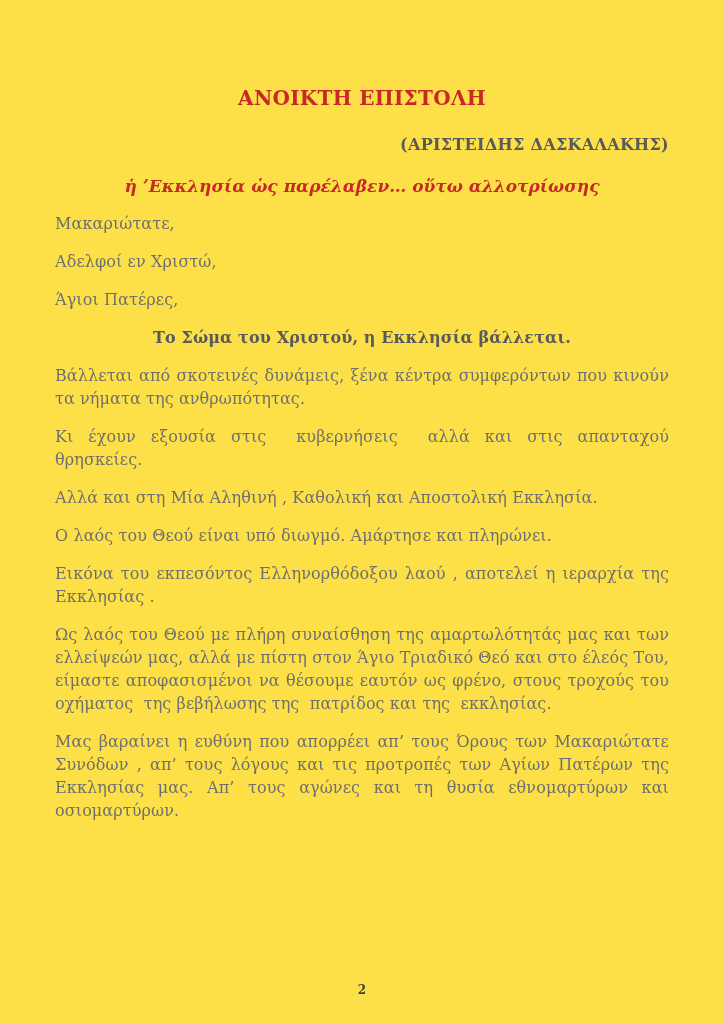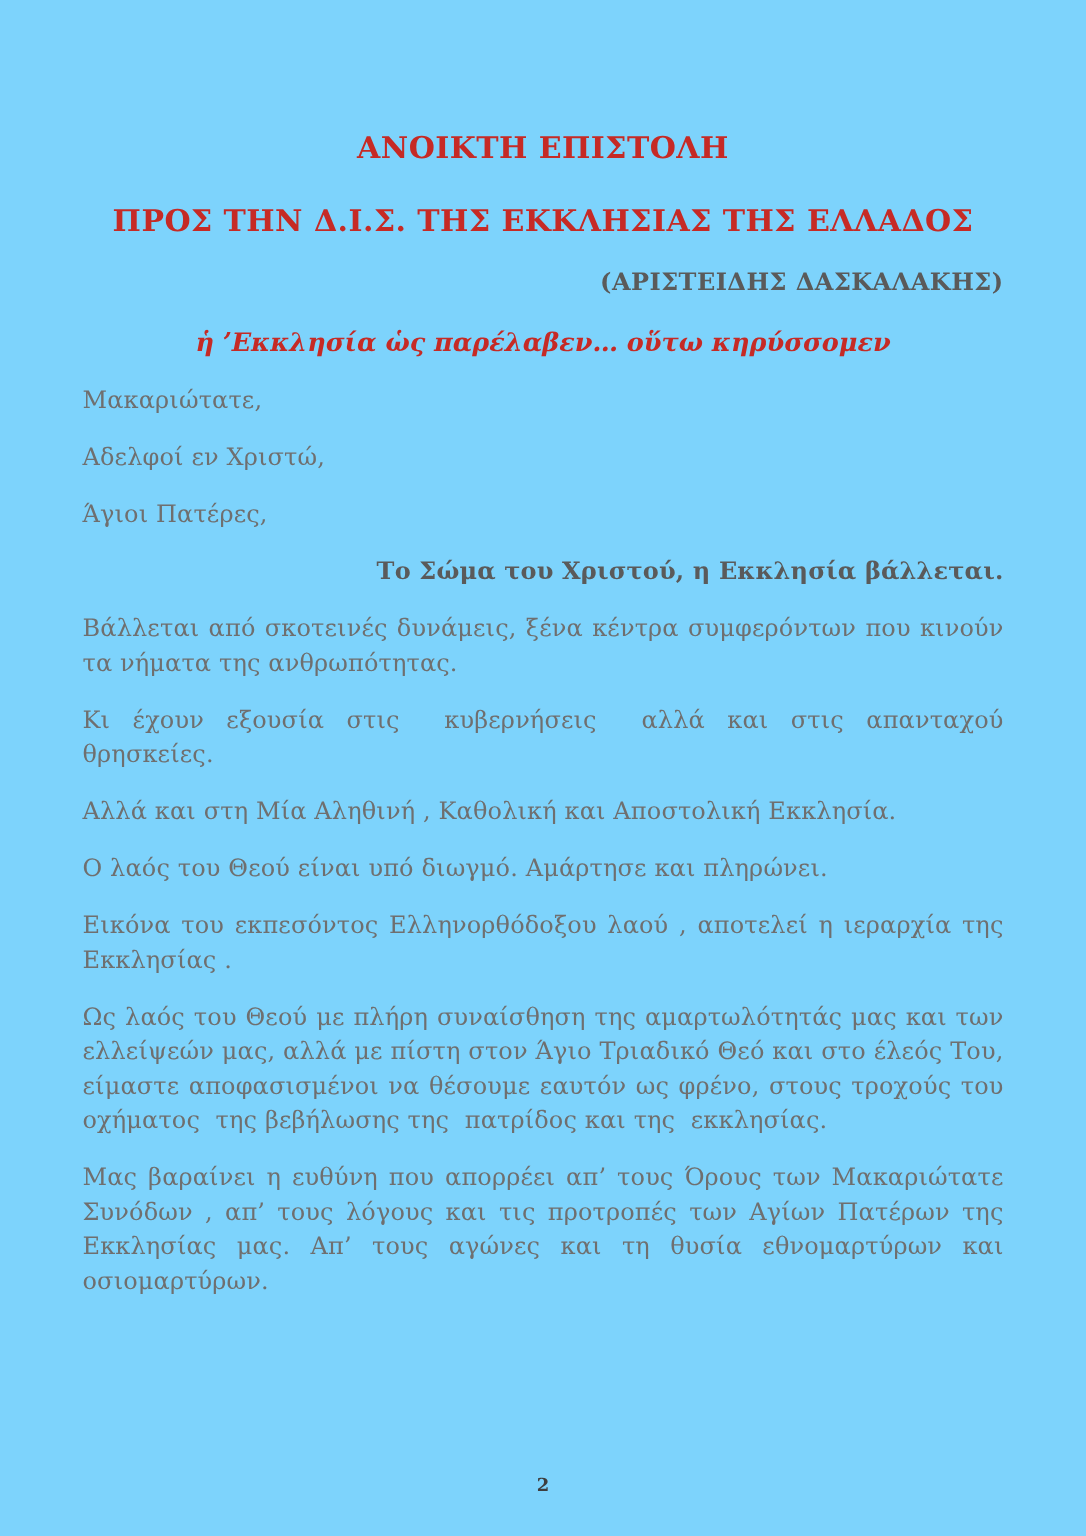--- a/index.html
+++ b/index.html
@@ -4,21 +4,21 @@
 <style>
   html, body {
     margin: 0;
     padding: 0;
     background: #ffffff;
   }
   .page {
     position: relative;
     width: 724px;
     height: 1024px;
-    background: #7dd3fc;
+    background: #fde047;
     box-sizing: border-box;
     padding: 86px 55px 12px 55px;
     font-family: "DejaVu Serif", "Liberation Serif", serif;
     overflow: hidden;
   }
   .title {
     margin: 0 0 25px 0;
     text-align: center;
     font-size: 20px;
     font-weight: bold;
@@ -49,21 +49,21 @@
     font-size: 16px;
     line-height: 23px;
     color: #6F6F6F;
     text-align: justify;
     white-space: pre-wrap;
     letter-spacing: 0.1px;
   }
   .doc-body p.bold {
     font-weight: bold;
     color: #5A5A5A;
-    text-align: right;
+    text-align: center;
   }
   .footer {
     position: absolute;
     left: 0;
     bottom: 26px;
     width: 100%;
     text-align: center;
   }
   .footer span {
     font-size: 12px;
@@ -71,25 +71,24 @@
     color: #3E3E3E;
     font-family: "DejaVu Serif", "Liberation Serif", serif;
   }
 </style>
 </head>
 <body>
 
 <div class="page">
 
   <h1 class="title">ΑΝΟΙΚΤΗ ΕΠΙΣΤΟΛΗ</h1>
-  <h1 class="title second">ΠΡΟΣ ΤΗΝ Δ.Ι.Σ. ΤΗΣ ΕΚΚΛΗΣΙΑΣ ΤΗΣ ΕΛΛΑΔΟΣ</h1>
 
   <p class="author">(ΑΡΙΣΤΕΙΔΗΣ ΔΑΣΚΑΛΑΚΗΣ)</p>
 
-  <p class="motto">ἡ ʼΕκκλησία ὡς παρέλαβεν… οὕτω κηρύσσομεν</p>
+  <p class="motto">ἡ ʼΕκκλησία ὡς παρέλαβεν… οὕτω αλλοτρίωσης</p>
 
   <div class="doc-body">
     <p>Μακαριώτατε,</p>
     <p>Αδελφοί εν Χριστώ,</p>
     <p>Άγιοι Πατέρες,</p>
     <p class="bold">Το Σώμα του Χριστού, η Εκκλησία βάλλεται.</p>
     <p>Βάλλεται από σκοτεινές δυνάμεις, ξένα κέντρα συμφερόντων που κινούν τα νήματα της ανθρωπότητας.</p>
     <p>Κι έχουν εξουσία στις  κυβερνήσεις  αλλά και στις απανταχού  θρησκείες.</p>
     <p>Αλλά και στη Μία Αληθινή , Καθολική και Αποστολική Εκκλησία.</p>
     <p>Ο λαός του Θεού είναι υπό διωγμό. Αμάρτησε και πληρώνει.</p>

